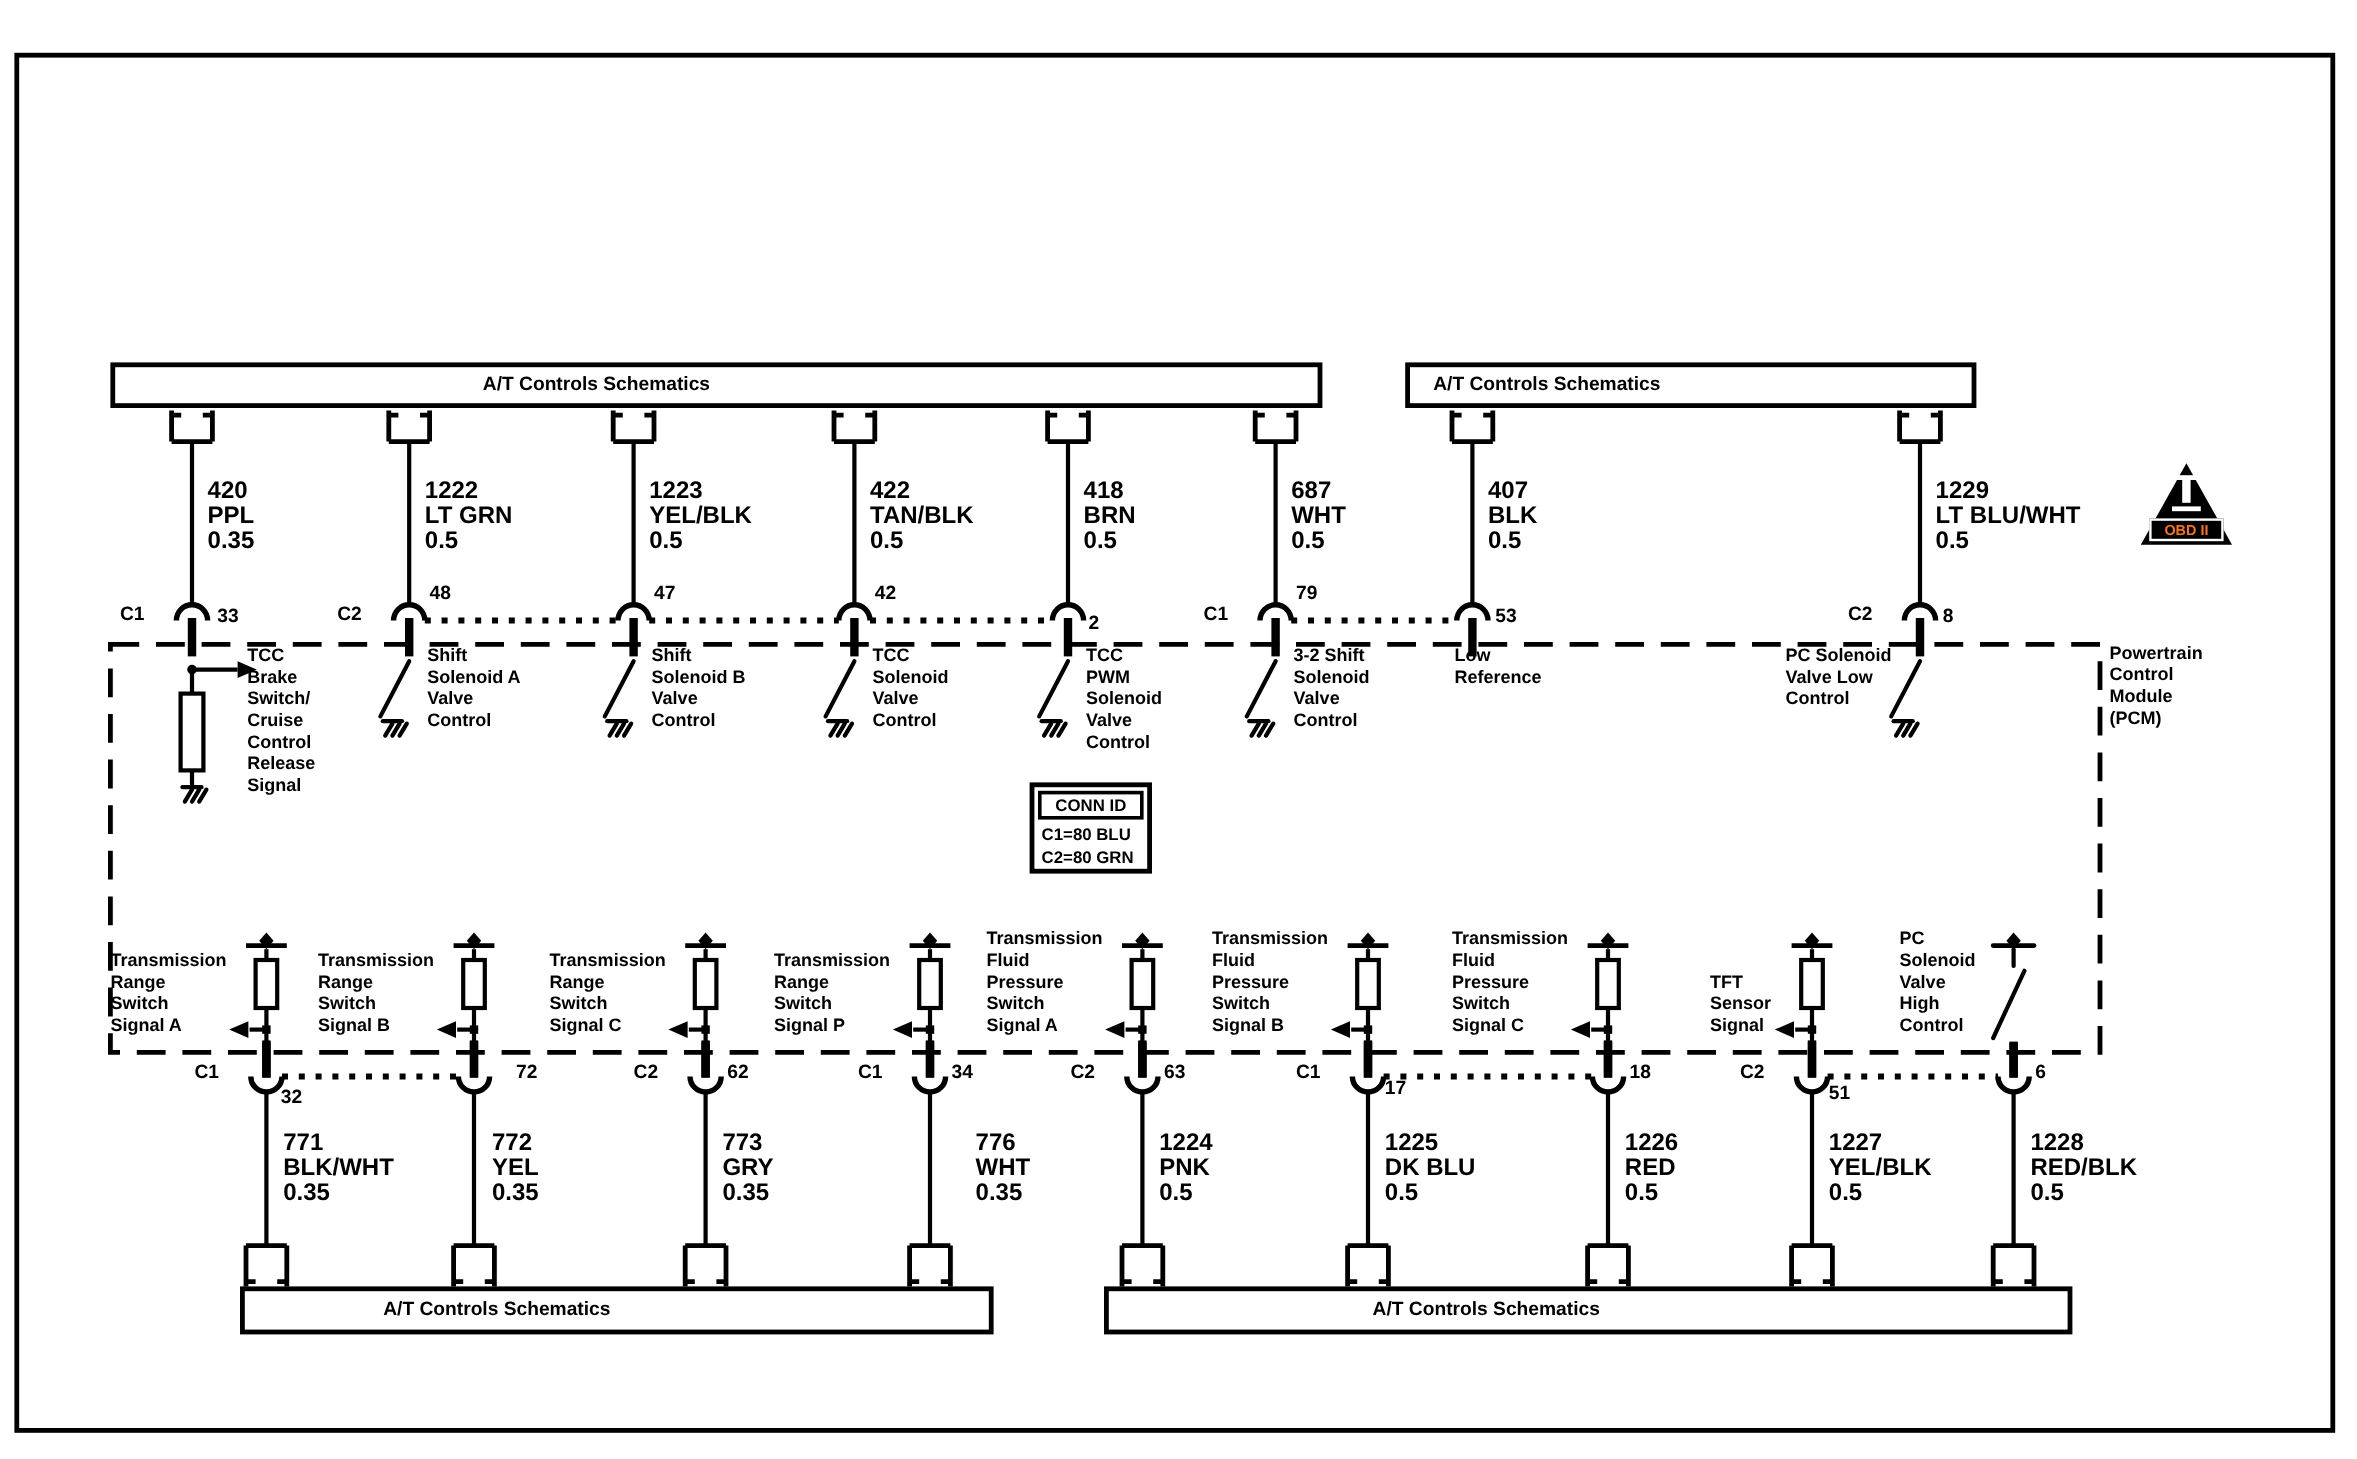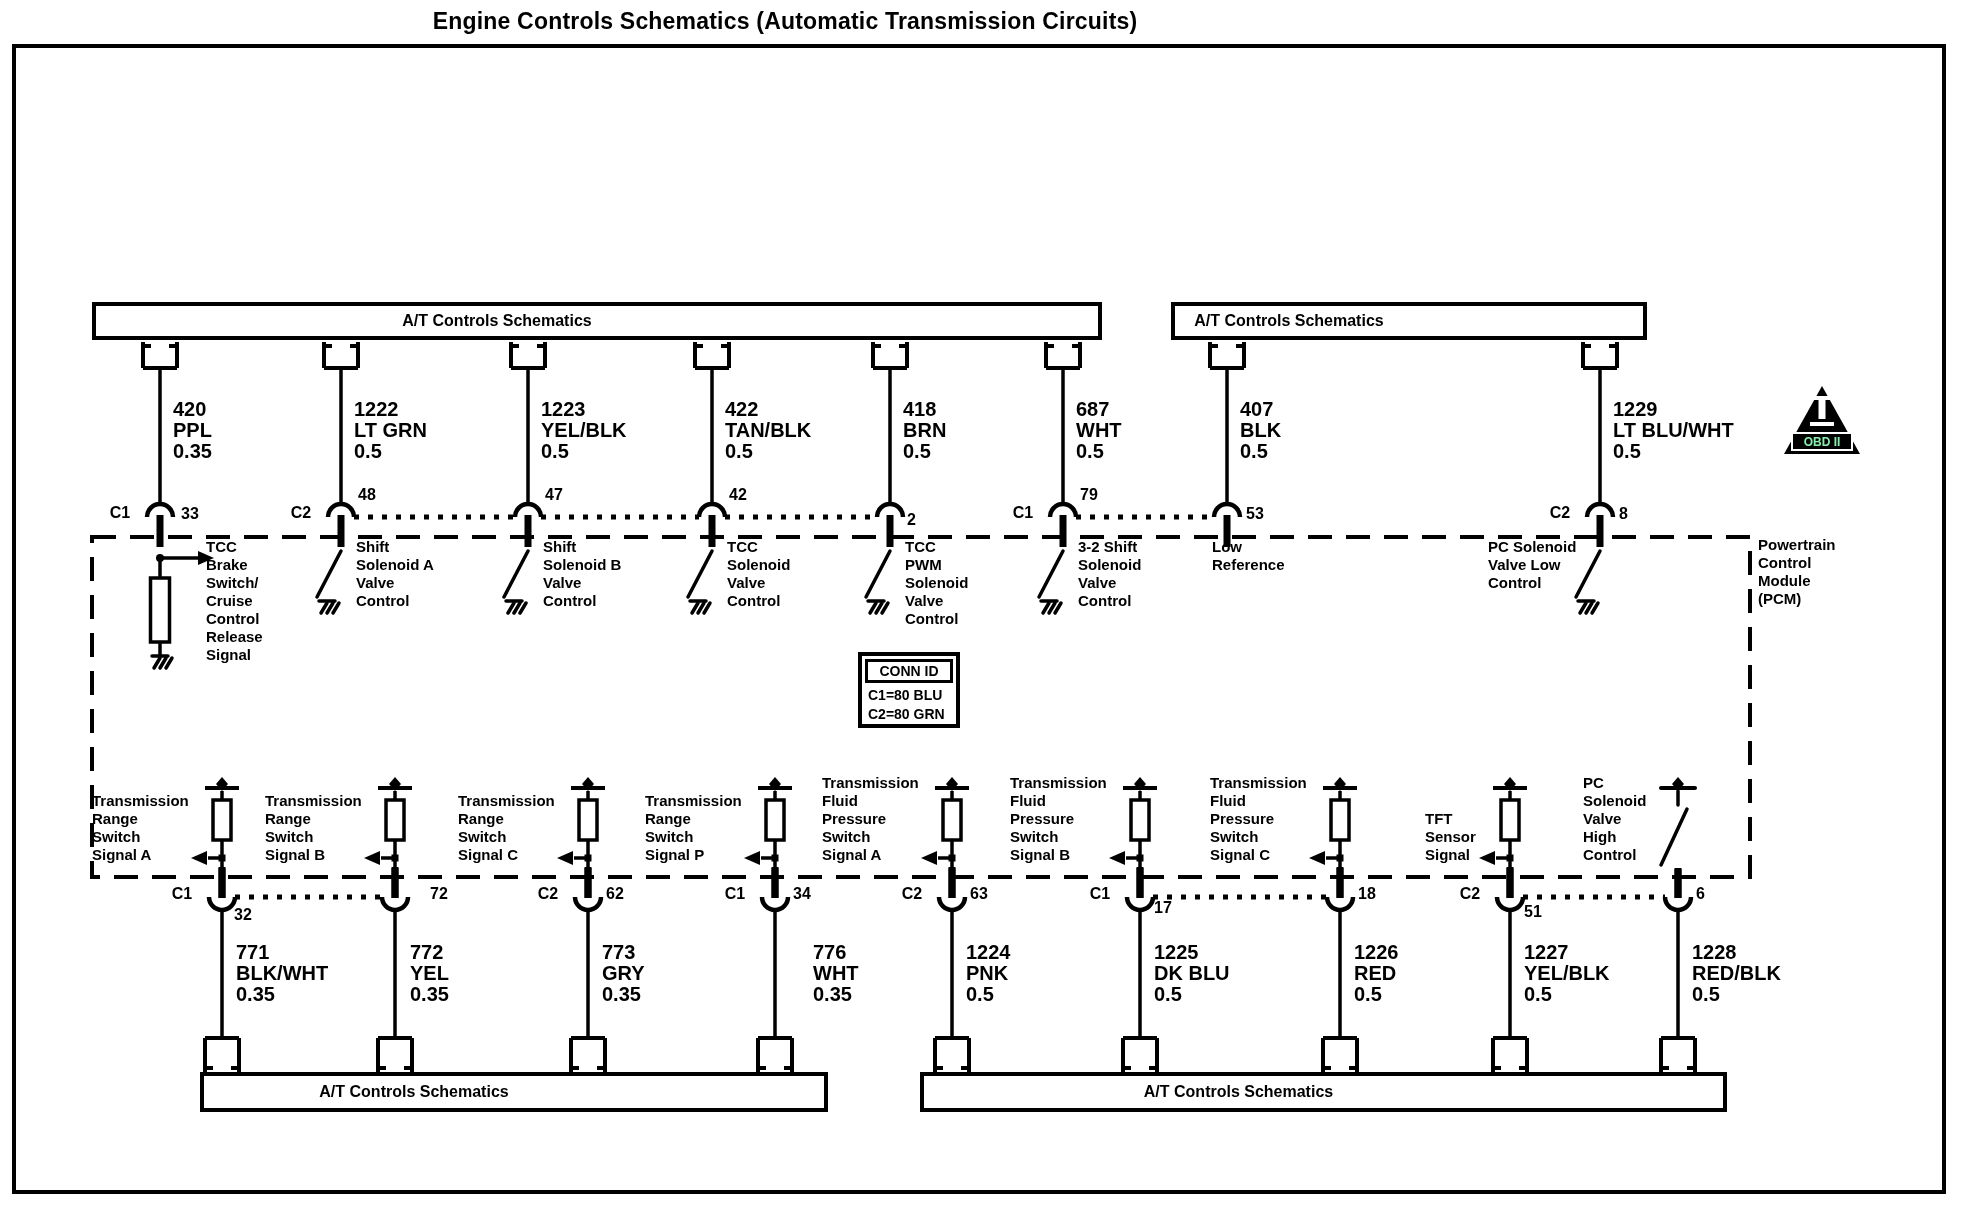--- a/index.html
+++ b/index.html
@@ -4,26 +4,26 @@
 <style>
   html,body{margin:0;padding:0;background:#fff;}
   #wrap{position:relative;width:1964px;height:1216px;background:#fff;overflow:hidden;
         font-family:"Liberation Sans",sans-serif;color:#000;font-weight:700;}
   .abs{position:absolute;}
   .title{font-size:23px;text-align:center;letter-spacing:.2px;}
   .banner{border:4px solid #000;box-sizing:border-box;display:flex;align-items:center;justify-content:center;font-size:16px;}
   .wl span{display:block;font-size:20px;line-height:21px;white-space:nowrap;}
   .fn{font-size:15px;line-height:18px;white-space:pre-line;}
   .pin{font-size:16px;}
-  .cc{font-size:16px;width:40px;text-align:center;}
+  .cc{font-size:16px;width:40px;text-align:left;}
   .connid{border:4px solid #000;box-sizing:border-box;background:#fff;}
   .connid .hd{border:3px solid #000;margin:3px;height:24px;box-sizing:border-box;
               display:flex;align-items:center;justify-content:center;font-size:14px;}
   .connid .rw{font-size:14px;line-height:19px;padding:0 6px;white-space:nowrap;}
-  .obdbox{border:2px solid #fff;background:#000;color:#86efac;font-size:12px;height:19px;width:62px;
+  .obdbox{border:2px solid #fff;background:#000;color:#f97316;font-size:12px;height:19px;width:62px;
           box-sizing:border-box;display:flex;align-items:center;justify-content:center;}
   svg{position:absolute;left:0;top:0;}
 </style>
 </head>
 <body>
 
 <div id="wrap">
 
   <svg width="1964" height="1216" viewBox="0 0 1964 1216">
     <defs>
@@ -172,21 +172,20 @@
     </g>
 
     <g>
       <polygon points="1822,386 1860,454 1784,454" fill="#000"></polygon>
       <rect x="1813" y="396" width="19" height="4" fill="#fff"></rect>
       <rect x="1818.5" y="398" width="7" height="21" fill="#fff"></rect>
       <rect x="1810" y="422" width="24" height="4" fill="#fff"></rect>
     </g>
   </svg>
 
-  <div class="abs title" style="left:417px;top:8px;width:736px;">Engine Controls Schematics (Automatic Transmission Circuits)</div>
 
   <div class="abs banner" style="left:92px;top:302px;width:1010px;height:38px;padding-right:200px;">
     <span>A/T Controls Schematics</span>
   </div>
   <div class="abs banner" style="left:1171px;top:302px;width:476px;height:38px;padding-right:240px;">
     <span>A/T Controls Schematics</span>
   </div>
   <div class="abs banner" style="left:200px;top:1072px;width:628px;height:40px;padding-right:200px;">
     <span>A/T Controls Schematics</span>
   </div>

